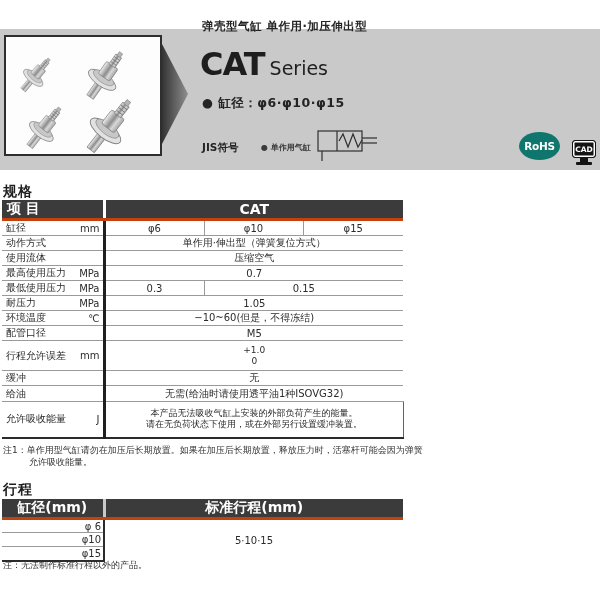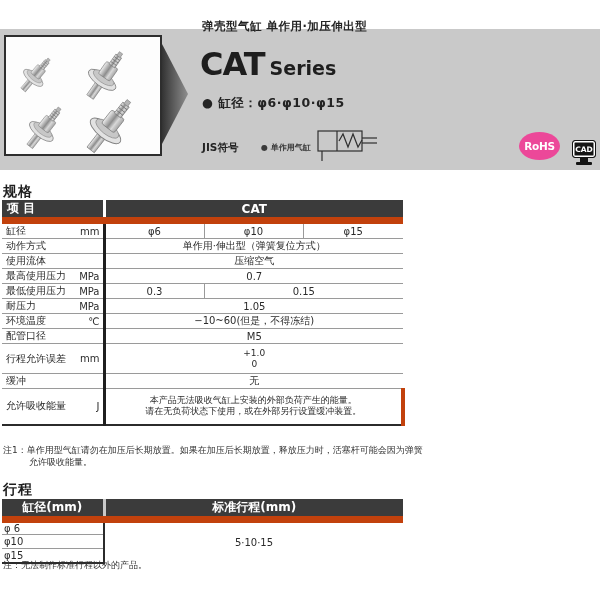--- a/index.html
+++ b/index.html
@@ -14,29 +14,29 @@
   .band { position:absolute; left:0; top:29px; width:600px; height:141px; background:#c9c9c9; }
   .photo-box {
     position:absolute; left:4px; top:35px; width:158px; height:121px;
     background:#fdfdfd; border:2px solid #2e2e2e;
   }
   .arrow { position:absolute; left:162px; top:44px; width:26px; height:100px; }
   .hd-text { position:absolute; left:202px; color:#242424; }
   .subtitle { top:19px; font-size:11.5px; font-weight:bold; letter-spacing:0.5px; }
   .series-line { top:45px; display:flex; align-items:baseline; left:200px; }
   .series-main { font-size:32px; font-weight:800; letter-spacing:-1px; color:#1e1e1e; }
-  .series-suffix { font-size:19px; font-weight:bold; margin-left:5px; color:#1e1e1e; }
+  .series-suffix { font-size:19px; font-weight:normal; margin-left:5px; color:#1e1e1e; }
   .bore-line { top:95px; font-size:12.5px; font-weight:600; letter-spacing:0.5px; }
   .jis-label { top:141px; font-size:10.5px; font-weight:bold; }
   .jis-note { left:261px; top:142px; font-size:8px; font-weight:600; color:#3a3a3a; }
   .jis-symbol { position:absolute; left:317px; top:127px; }
 
   .rohs {
     position:absolute; left:519px; top:132px; width:41px; height:28px;
-    background:#ec4899; border-radius:50%;
+    background:#0f766e; border-radius:50%;
     display:flex; align-items:center; justify-content:center;
     color:#fff; font-size:10.5px; font-weight:bold; letter-spacing:-0.3px;
   }
   .cad { position:absolute; left:572px; top:131px; width:24px; height:28px;margin-top:9px; }
   .cad-screen {
     width:24px; height:18px; background:#141414; border-radius:3px;
     border:1.5px solid #141414; box-shadow:inset 0 0 0 1.5px #fff;
     display:flex; align-items:center; justify-content:center;
     color:#fff; font-size:7.5px; font-weight:bold;
   }
@@ -47,41 +47,41 @@
   .sec-title { position:absolute; left:3px; font-size:14px; font-weight:bold; color:#1e1e1e; letter-spacing:1px; }
   .note { position:absolute; left:3px; font-size:9px; color:#333; line-height:12px; }
   .note .indent { padding-left:26px; }
 
   
   table { border-collapse:collapse; table-layout:fixed; width:401px; }
   td { font-size:10px; color:#2b2b2b; overflow:hidden; white-space:nowrap; }
   .spec-table { position:absolute; left:2px; top:200px; }
   .spec-table td { border-bottom:1px solid #9a9a9a; padding:0 2px; }
   td.hdr {
-    background:#3b3b3b; color:#fff; font-weight:bold; font-size:12px;
-    border-bottom:7px solid #c2410c;
+    background:#3b3b3b; color:#fff; font-weight:bold; font-size:14px;
+    border-bottom:3px solid #c2410c;
     margin-left:9px;
   }
   td.hdr-item { text-align:left; padding-left:5px; border-right:3px solid #c9c9c9; background:#3b3b3b; }
   .spec-table td.hdr-item { border-right-color:#fff; }
   td.hdr-val { text-align:center; }
   td.lbl { text-align:left; padding-left:4px; }
   td.unit { text-align:right; padding-right:3px; border-right:3px solid #1f1f1f; }
   td.val { text-align:center; }
   td.vdiv { border-left:1px solid #9a9a9a; }
   tr.h14 { height:14px; } tr.h16 { height:16px; } tr.h15 { height:15px; }
   tr.h30 { height:30px; } tr.h36 { height:36px; }
   tr.last td { border-bottom:2px solid #2b2b2b; }
   .tol { line-height:11px; font-size:9px; }
   .small2 { font-size:9px; line-height:11.5px; white-space:normal; }
-  td.boxed { border-right:4px solid #c2410c; }
+  td.boxed { border-right:1px solid #c2410c; }
 
   .stroke-table { position:absolute; left:2px; top:499px; }
   .stroke-table td { padding:0 2px; }
-  .stroke-table td.s-lbl { text-align:left; border-right:2px solid #2b2b2b; border-bottom:1px solid #9a9a9a; }
+  .stroke-table td.s-lbl { text-align:right; border-right:2px solid #2b2b2b; border-bottom:1px solid #9a9a9a; }
   .stroke-table td.s-val { text-align:center; }
   .stroke-table tr.last td { border-bottom:2px solid #2b2b2b; }
   .stroke-table td.hdr-item { text-align:center; }
 </style>
 </head>
 <body>
 
 <div id="page">
 
   <div class="band"></div>
@@ -219,20 +219,25 @@
       <td class="val" colspan="3">
         <div class="tol">+1.0</div>
         <div class="tol">0</div>
       </td>
     </tr>
     <tr class="h15">
       <td class="lbl">缓冲</td>
       <td class="unit"></td>
       <td class="val" colspan="3">无</td>
     </tr>
+    <tr class="h16">
+      <td class="lbl">给油</td>
+      <td class="unit"></td>
+      <td class="val" colspan="3">无需(给油时请使用透平油1种ISOVG32)</td>
+    </tr>
     <tr class="h36 last">
       <td class="lbl">允许吸收能量</td>
       <td class="unit">J</td>
       <td class="val boxed" colspan="3">
         <div class="small2">本产品无法吸收气缸上安装的外部负荷产生的能量。</div>
         <div class="small2">请在无负荷状态下使用，或在外部另行设置缓冲装置。</div>
       </td>
     </tr>
   </tbody>
     </table>

